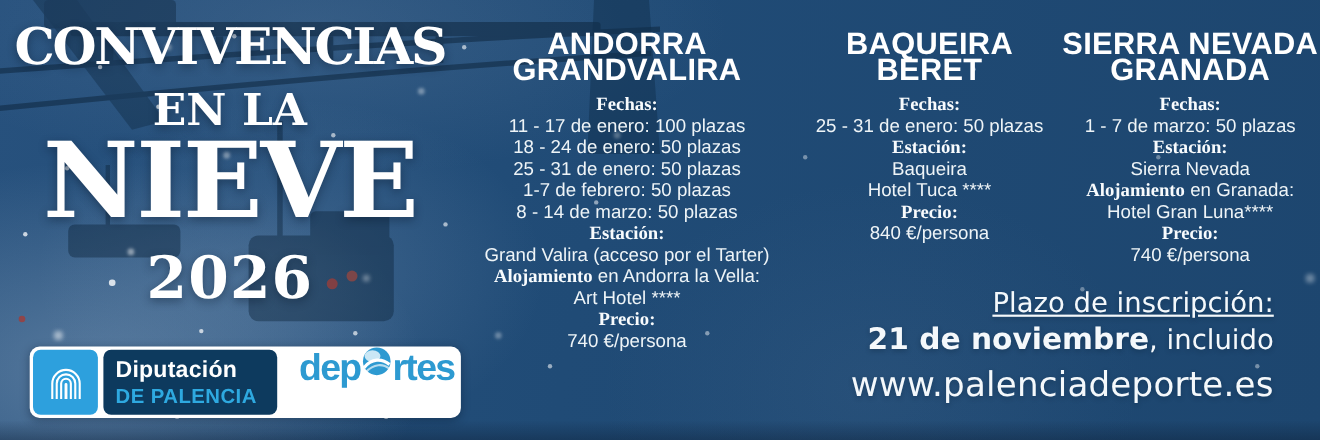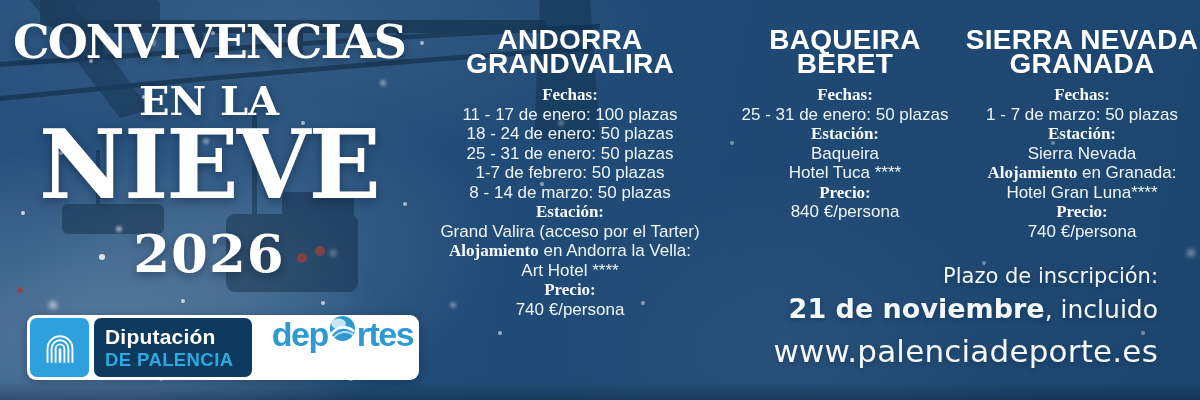--- a/index.html
+++ b/index.html
@@ -57,21 +57,21 @@
   .col-2{left:715px;width:260px;}
   .col-3{left:958px;width:248px;}
   .col-heading{font-size:28px;font-weight:700;line-height:24px;letter-spacing:.3px;
     color:#ffffff;margin-bottom:9px;}
   .row{font-size:17px;line-height:19.5px;color:#eef4f7;}
   .row .b,.row.label{font-weight:700;color:#f8fbfd;font-family:Liberation Serif, serif;}
   
   .inscription{position:absolute;right:42px;top:260px;text-align:right;
     font-family:"DejaVu Sans", sans-serif;color:#f4f8fb;
     text-shadow:0 2px 5px rgba(8,25,45,.3);}
-  .ins-1{font-size:21px;line-height:32px;}
+  .ins-1{font-size:25px;line-height:32px;text-decoration:underline;}
   .ins-2{font-size:25px;line-height:34px;}
   .ins-2 .b{font-weight:700;font-size:27px;}
   .ins-web{font-size:31px;font-weight:400;margin-top:7px;line-height:34px;letter-spacing:.2px;}
   
   .logobar{position:absolute;left:27px;top:315px;width:392px;height:65px;
     background:#ffffff;border-radius:9px;box-shadow:0 2px 8px rgba(5,20,40,.35);}
   .logo-square{position:absolute;left:3px;top:3px;width:59px;height:59px;border-radius:7px;
     background:#2da0dd;display:flex;align-items:center;justify-content:center;}
   .logo-navy{position:absolute;left:67px;top:3px;width:158px;height:59px;border-radius:7px;
     background:#0d3a5e;display:flex;flex-direction:column;justify-content:center;padding-left:11px;box-sizing:border-box;}

